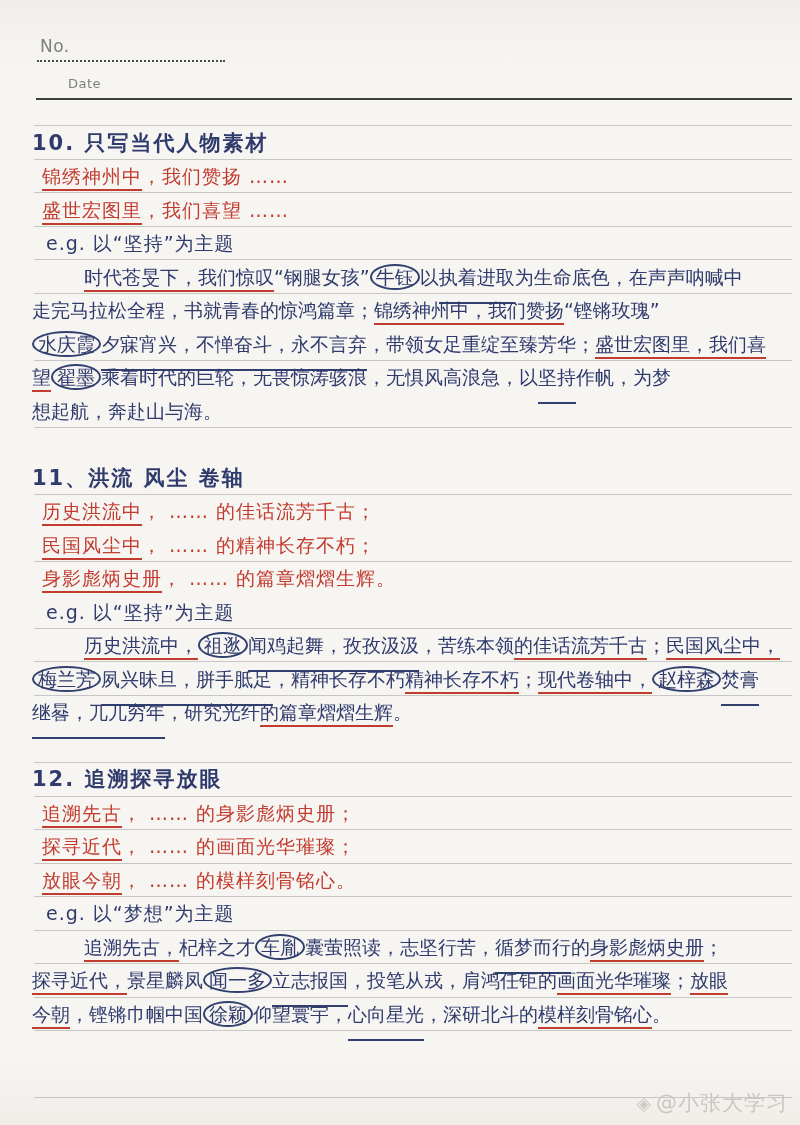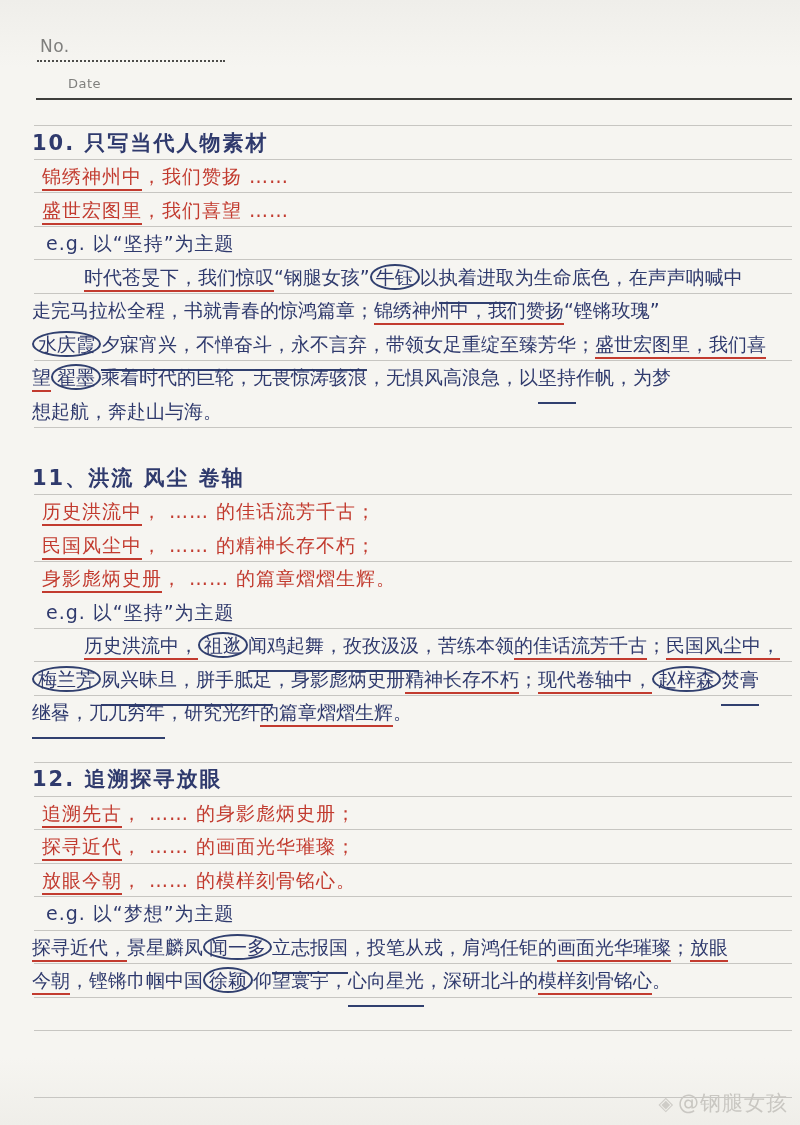--- a/index.html
+++ b/index.html
@@ -65,30 +65,31 @@
       <div class="row para"><span class="s-c">水庆霞</span><span class="s-pb">夕寐宵兴，不惮奋斗，永不言弃</span><span class="s-p">，带领女足重绽至臻芳华；</span><span class="s-pr">盛世宏图里，我们喜</span></div>
       <div class="row para"><span class="s-pr">望</span><span class="s-c">翟墨</span><span class="s-p">乘着时代的巨轮，无畏惊涛骇浪，无惧风高浪急，以</span><span class="s-pb">坚持</span><span class="s-p">作帆，为梦</span></div>
       <div class="row para"><span class="s-p">想起航，奔赴山与海。</span></div>
       <div class="row blank"></div>
       <div class="row heading"><span class="s-p">11、洪流 风尘 卷轴</span></div>
       <div class="row red"><span class="s-rr">历史洪流中</span><span class="s-r">， …… 的佳话流芳千古；</span></div>
       <div class="row red"><span class="s-rr">民国风尘中</span><span class="s-r">， …… 的精神长存不朽；</span></div>
       <div class="row red"><span class="s-rr">身影彪炳史册</span><span class="s-r">， …… 的篇章熠熠生辉。</span></div>
       <div class="row example"><span class="s-p">e.g. 以“坚持”为主题</span></div>
       <div class="row para1"><span class="s-pr">历史洪流中，</span><span class="s-c">祖逖</span><span class="s-pb">闻鸡起舞，孜孜汲汲</span><span class="s-p">，苦练本领</span><span class="s-pr">的佳话流芳千古</span><span class="s-p">；</span><span class="s-pr">民国风尘中，</span></div>
-      <div class="row para"><span class="s-c">梅兰芳</span><span class="s-pb">夙兴昧旦，胼手胝足</span><span class="s-p">，身影彪炳史册</span><span class="s-pr">精神长存不朽</span><span class="s-p">；</span><span class="s-pr">现代卷轴中，</span><span class="s-c">赵梓森</span><span class="s-pb">焚膏</span></div>
+      <div class="row para"><span class="s-c">梅兰芳</span><span class="s-pb">夙兴昧旦，胼手胝足</span><span class="s-p">，精神长存不朽</span><span class="s-pr">精神长存不朽</span><span class="s-p">；</span><span class="s-pr">现代卷轴中，</span><span class="s-c">赵梓森</span><span class="s-pb">焚膏</span></div>
       <div class="row para"><span class="s-pb">继晷，兀兀穷年</span><span class="s-p">，研究光纤</span><span class="s-pr">的篇章熠熠生辉</span><span class="s-p">。</span></div>
       <div class="row blank"></div>
       <div class="row heading"><span class="s-p">12. 追溯探寻放眼</span></div>
       <div class="row red"><span class="s-rr">追溯先古</span><span class="s-r">， …… 的身影彪炳史册；</span></div>
       <div class="row red"><span class="s-rr">探寻近代</span><span class="s-r">， …… 的画面光华璀璨；</span></div>
       <div class="row red"><span class="s-rr">放眼今朝</span><span class="s-r">， …… 的模样刻骨铭心。</span></div>
       <div class="row example"><span class="s-p">e.g. 以“梦想”为主题</span></div>
+      <div class="row para1"><span class="s-pr">追溯先古，</span><span class="s-p">杞梓之才</span><span class="s-c">车胤</span><span class="s-p">囊萤照读，志坚行苦，</span><span class="s-pb">循梦而行</span><span class="s-p">的</span><span class="s-pr">身影彪炳史册</span><span class="s-p">；</span></div>
       <div class="row para"><span class="s-pr">探寻近代，</span><span class="s-p">景星麟凤</span><span class="s-c">闻一多</span><span class="s-pb">立志报国</span><span class="s-p">，投笔从戎，肩鸿任钜的</span><span class="s-pr">画面光华璀璨</span><span class="s-p">；</span><span class="s-pr">放眼</span></div>
       <div class="row para"><span class="s-pr">今朝</span><span class="s-p">，铿锵巾帼中国</span><span class="s-c">徐颖</span><span class="s-p">仰望寰宇，</span><span class="s-pb">心向星光</span><span class="s-p">，深研北斗的</span><span class="s-pr">模样刻骨铭心</span><span class="s-p">。</span></div>
     </div>
 
   <div class="watermark">
     <span class="wicon">◈</span>
-    <span>@钢腿女孩</span>
+    <span>@小张大学习</span>
   </div>
 
 </div>
 
 </body></html>

